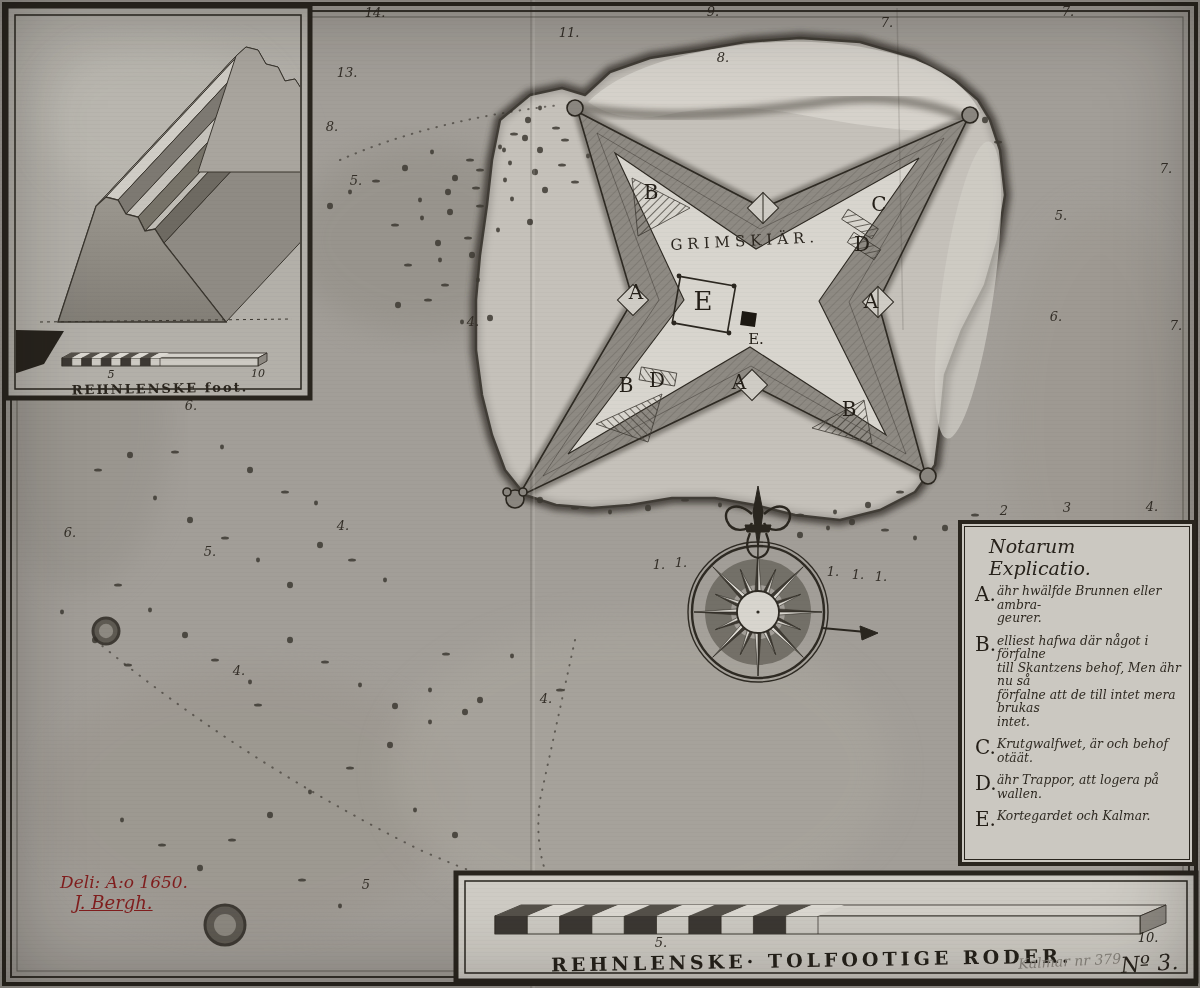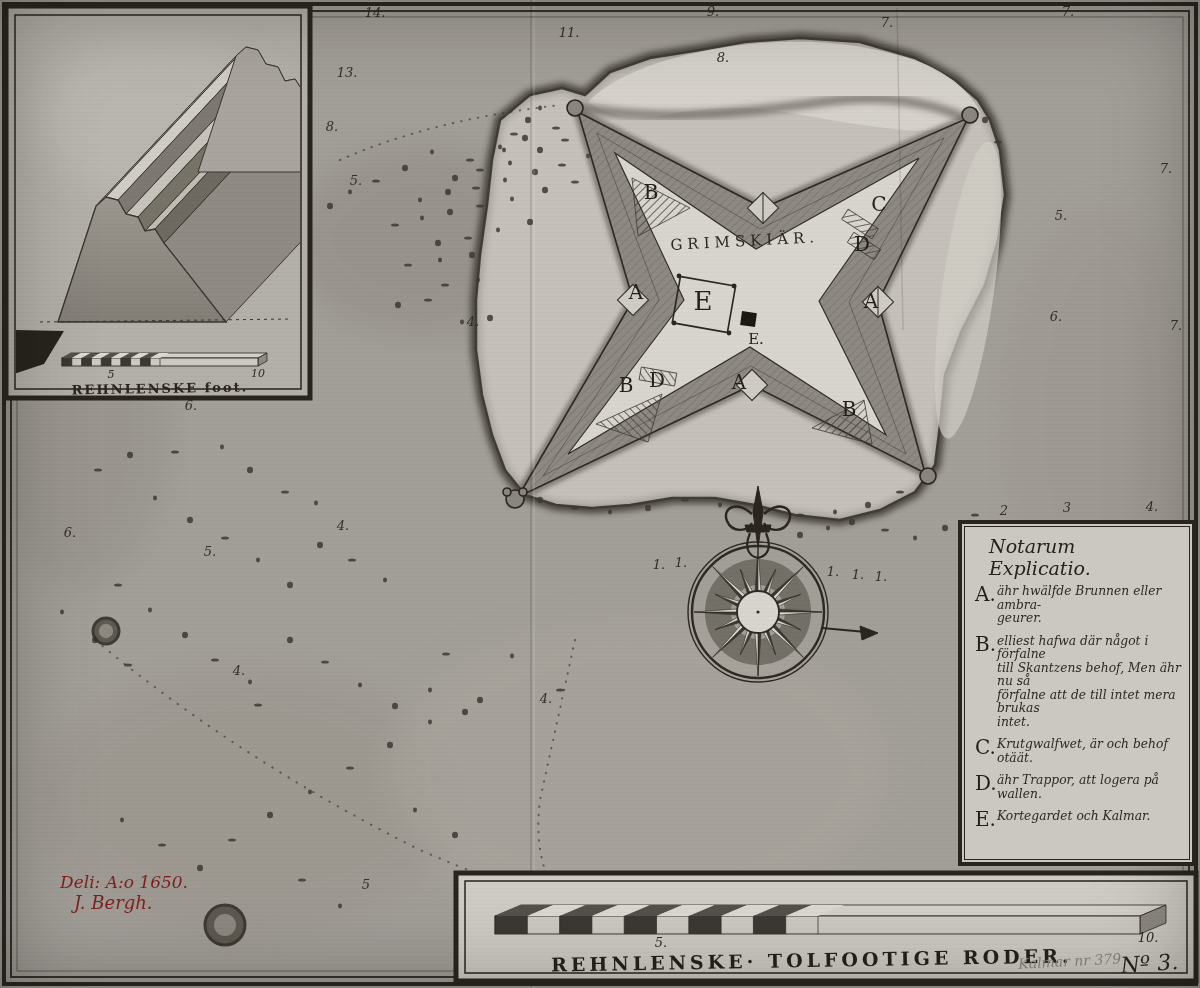--- a/index.html
+++ b/index.html
@@ -19,21 +19,21 @@
   #legend{position:absolute;left:958px;top:520px;width:238px;height:346px;z-index:6;
           background:#cbc8c1;border:4px solid #29251e;box-sizing:border-box;}
   #legend .inner{position:absolute;inset:2px;border:1px solid #29251e;padding:8px 6px 0 10px;}
   #legend h1{margin:0 0 6px 14px;font:italic 19px "DejaVu Serif",serif;color:#27221b;font-weight:normal;}
   .legend-entry{position:relative;margin:0 0 9px 0;display:flex;}
   .legend-letter{font:20px "DejaVu Serif",serif;color:#231e17;width:22px;flex:0 0 22px;line-height:18px;}
   .legend-lines{font:italic 12.3px "DejaVu Serif",serif;color:#2e2921;line-height:13.5px;}
   
   #signature{position:absolute;left:30px;top:872px;z-index:6;color:#7f1d1d;margin-left:30px;}
   #signature .l1{font:italic 17px "DejaVu Serif",serif;}
-  #signature .l2{font:italic 18px "DejaVu Serif",serif;padding-left:14px;}
+  #signature .l2{font:italic 18px "DejaVu Serif",serif;padding-left:14px;text-decoration:underline;}
   
   #grain{position:absolute;inset:0;z-index:5;pointer-events:none;
      background:repeating-linear-gradient(180deg,rgba(0,0,0,.05) 0 1px,rgba(255,255,255,0) 1px 4px);
      opacity:.35;mix-blend-mode:multiply;}
   #vignette{position:absolute;inset:0;z-index:5;pointer-events:none;
      box-shadow:inset 0 0 90px rgba(20,18,14,.35);}
 </style>
 </head>
 <body>
 

